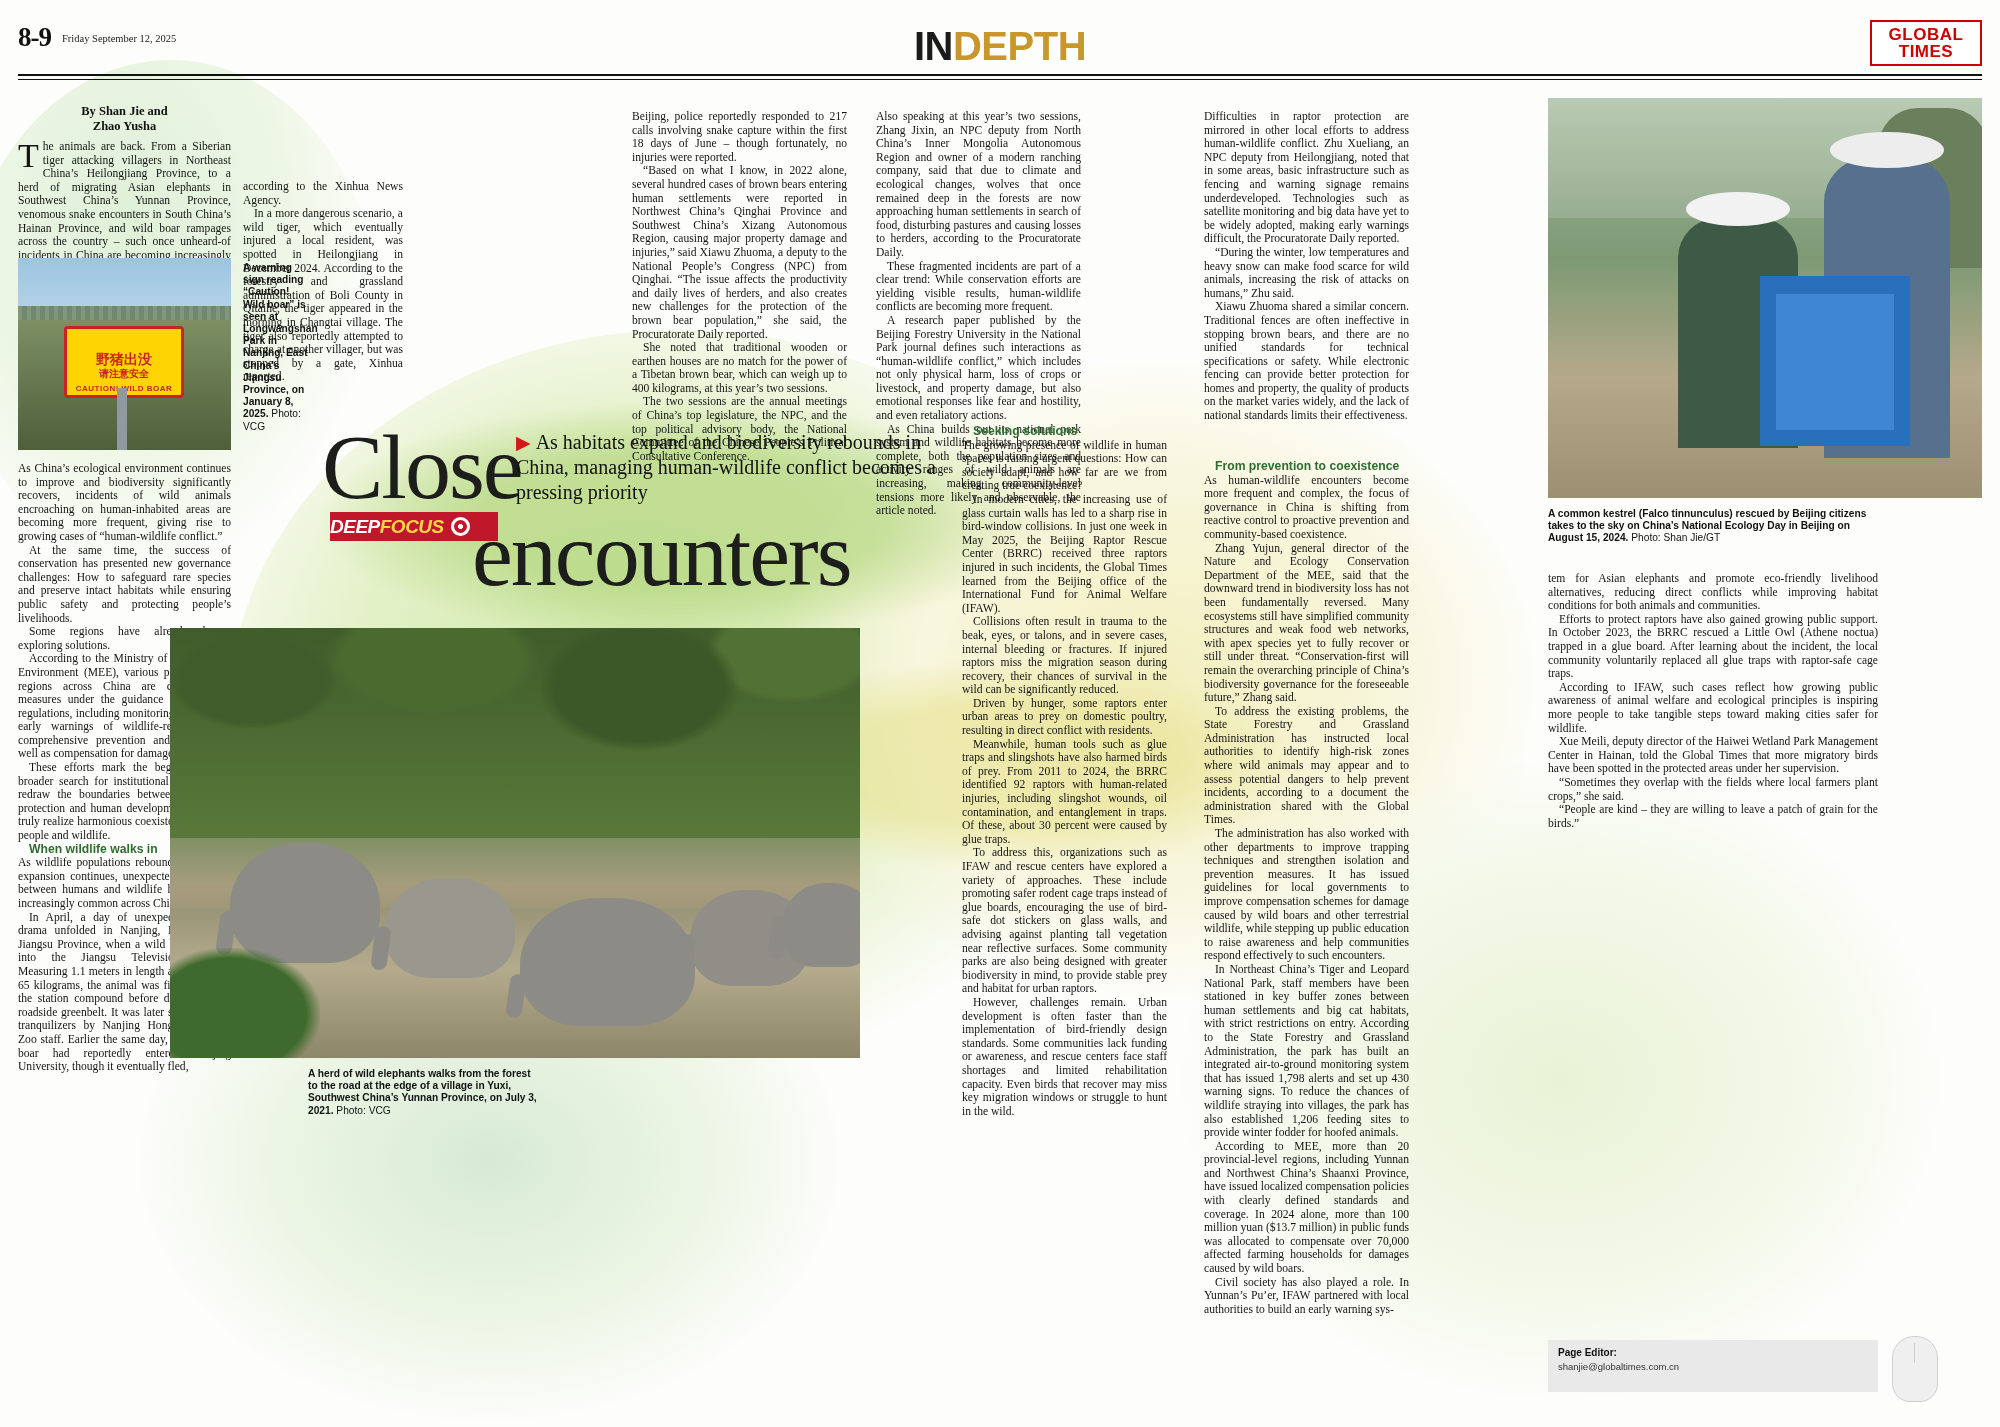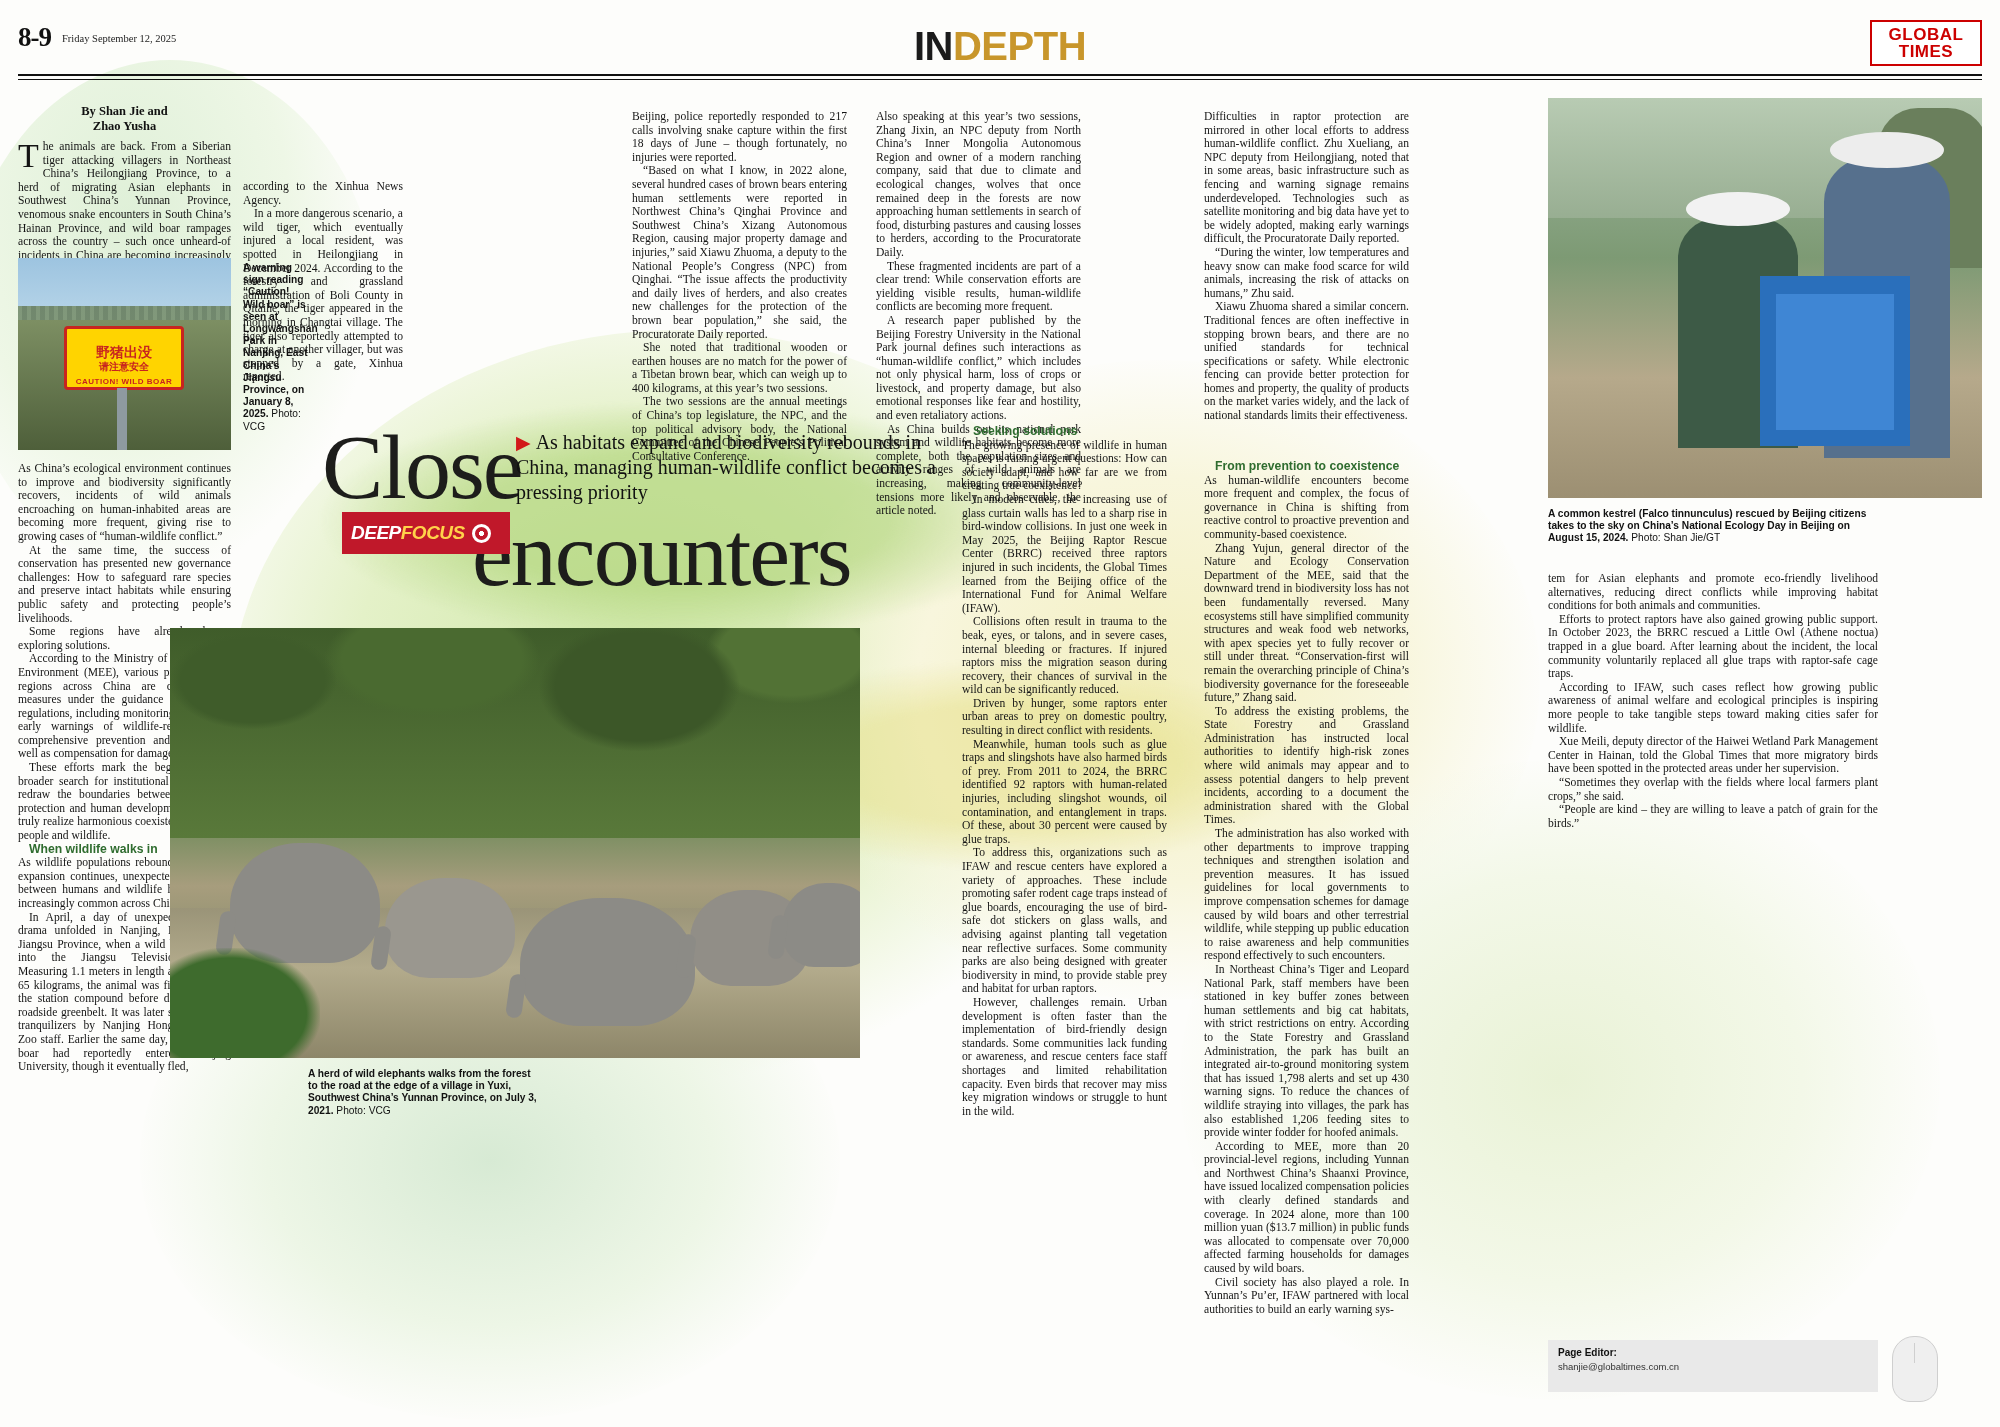--- a/index.html
+++ b/index.html
@@ -62,23 +62,23 @@
   .cap{position:absolute;font-family:"Liberation Sans",sans-serif;font-size:10.2px;line-height:12.2px;font-weight:700;color:#111;}
   .cap .src{font-weight:400;}
 
   
   .boar{left:18px;top:258px;width:213px;height:192px;
     background:linear-gradient(#9dc4e0 0%,#bcd8ea 38%,#9aa98a 39%,#6c7f55 70%,#55663f 100%);}
   .boar .hill{position:absolute;left:0;right:0;top:62px;height:130px;
     background:linear-gradient(#7d8f63,#4e5f3a);}
   .boar .trees{position:absolute;left:0;right:0;top:48px;height:70px;
     background:repeating-linear-gradient(90deg,#6f8456 0 4px,#5b6f45 4px 9px);opacity:.75;}
-  .boar .sign{position:absolute;left:46px;top:68px;width:120px;height:64px;background:#ffd400;
+  .boar .sign{position:absolute;left:46px;top:68px;width:120px;height:72px;background:#ffd400;
     border:3px solid #c8241f;border-radius:4px;box-sizing:border-box;color:#c8241f;
-    font-family:"Liberation Sans",sans-serif;font-weight:700;text-align:center;font-size:14px;line-height:17px;padding-top:15px;}
+    font-family:"Liberation Sans",sans-serif;font-weight:700;text-align:center;font-size:14px;line-height:17px;padding-top:22px;}
   .boar .sign .l2{font-size:10px;line-height:12px;}
   .boar .sign .l3{font-size:8px;letter-spacing:.5px;}
   .boar .post{position:absolute;left:99px;top:130px;width:10px;height:62px;background:#8e9aa0;}
 
   
   .eleph{left:170px;top:628px;width:690px;height:430px;
     background:linear-gradient(#4e6b33 0%,#5b7a3a 25%,#7d8f63 48%,#a79d7d 60%,#8d8f6e 75%,#6f7b4c 100%);}
   .eleph .foliage{position:absolute;left:0;right:0;top:0;height:210px;
     background:
       radial-gradient(ellipse 120px 70px at 12% 25%, #3f5c2a 0 60%, rgba(0,0,0,0) 70%),
@@ -113,22 +113,22 @@
   .kes .kid3{position:absolute;left:330px;top:10px;width:110px;height:160px;background:#6a7f5c;border-radius:40px 40px 0 0;}
 
   
   .headline{position:absolute;left:322px;top:424px;width:560px;
     font-family:"Liberation Serif",serif;font-weight:400;color:#1d1d1b;}
   .headline .l1{font-size:92px;line-height:86px;letter-spacing:-2px;}
   .headline .l2{font-size:92px;line-height:88px;letter-spacing:-2px;margin-left:150px;}
   .deck{position:absolute;left:516px;top:430px;width:420px;
     font-family:"Liberation Serif",serif;font-size:20px;line-height:25px;color:#111;}
   .deck .tri{color:#d21919;font-size:19px;margin-right:5px;}
-  .deepfocus{position:absolute;left:330px;top:512px;width:168px;height:42px;background:#c0182a;
-    display:flex;align-items:center;padding-left:9px;box-sizing:border-box;margin-left:12px;}
+  .deepfocus{position:absolute;left:330px;top:512px;width:168px;height:29px;background:#c0182a;
+    display:flex;align-items:center;box-sizing:border-box;}
   .deepfocus .d{font-family:"Liberation Sans",sans-serif;font-weight:700;font-style:italic;font-size:19px;color:#fff;letter-spacing:-.5px;}
   .deepfocus .f{font-family:"Liberation Sans",sans-serif;font-weight:700;font-style:italic;font-size:19px;color:#ffd24a;letter-spacing:-.5px;}
   .deepfocus .dot{width:19px;height:19px;border-radius:50%;border:3px solid #fff;margin-left:7px;box-sizing:border-box;
     background:radial-gradient(circle,#fff 0 28%,#c0182a 30%);}
 
   
   .editor{position:absolute;left:1548px;top:1340px;width:330px;height:52px;background:#e9e9e9;
     font-family:"Liberation Sans",sans-serif;font-size:9.5px;padding:7px 10px;box-sizing:border-box;color:#333;}
   .editor b{font-size:10px;color:#111;display:block;margin-bottom:3px;}
   .mouse{position:absolute;left:1892px;top:1336px;width:44px;height:64px;background:#efefef;

